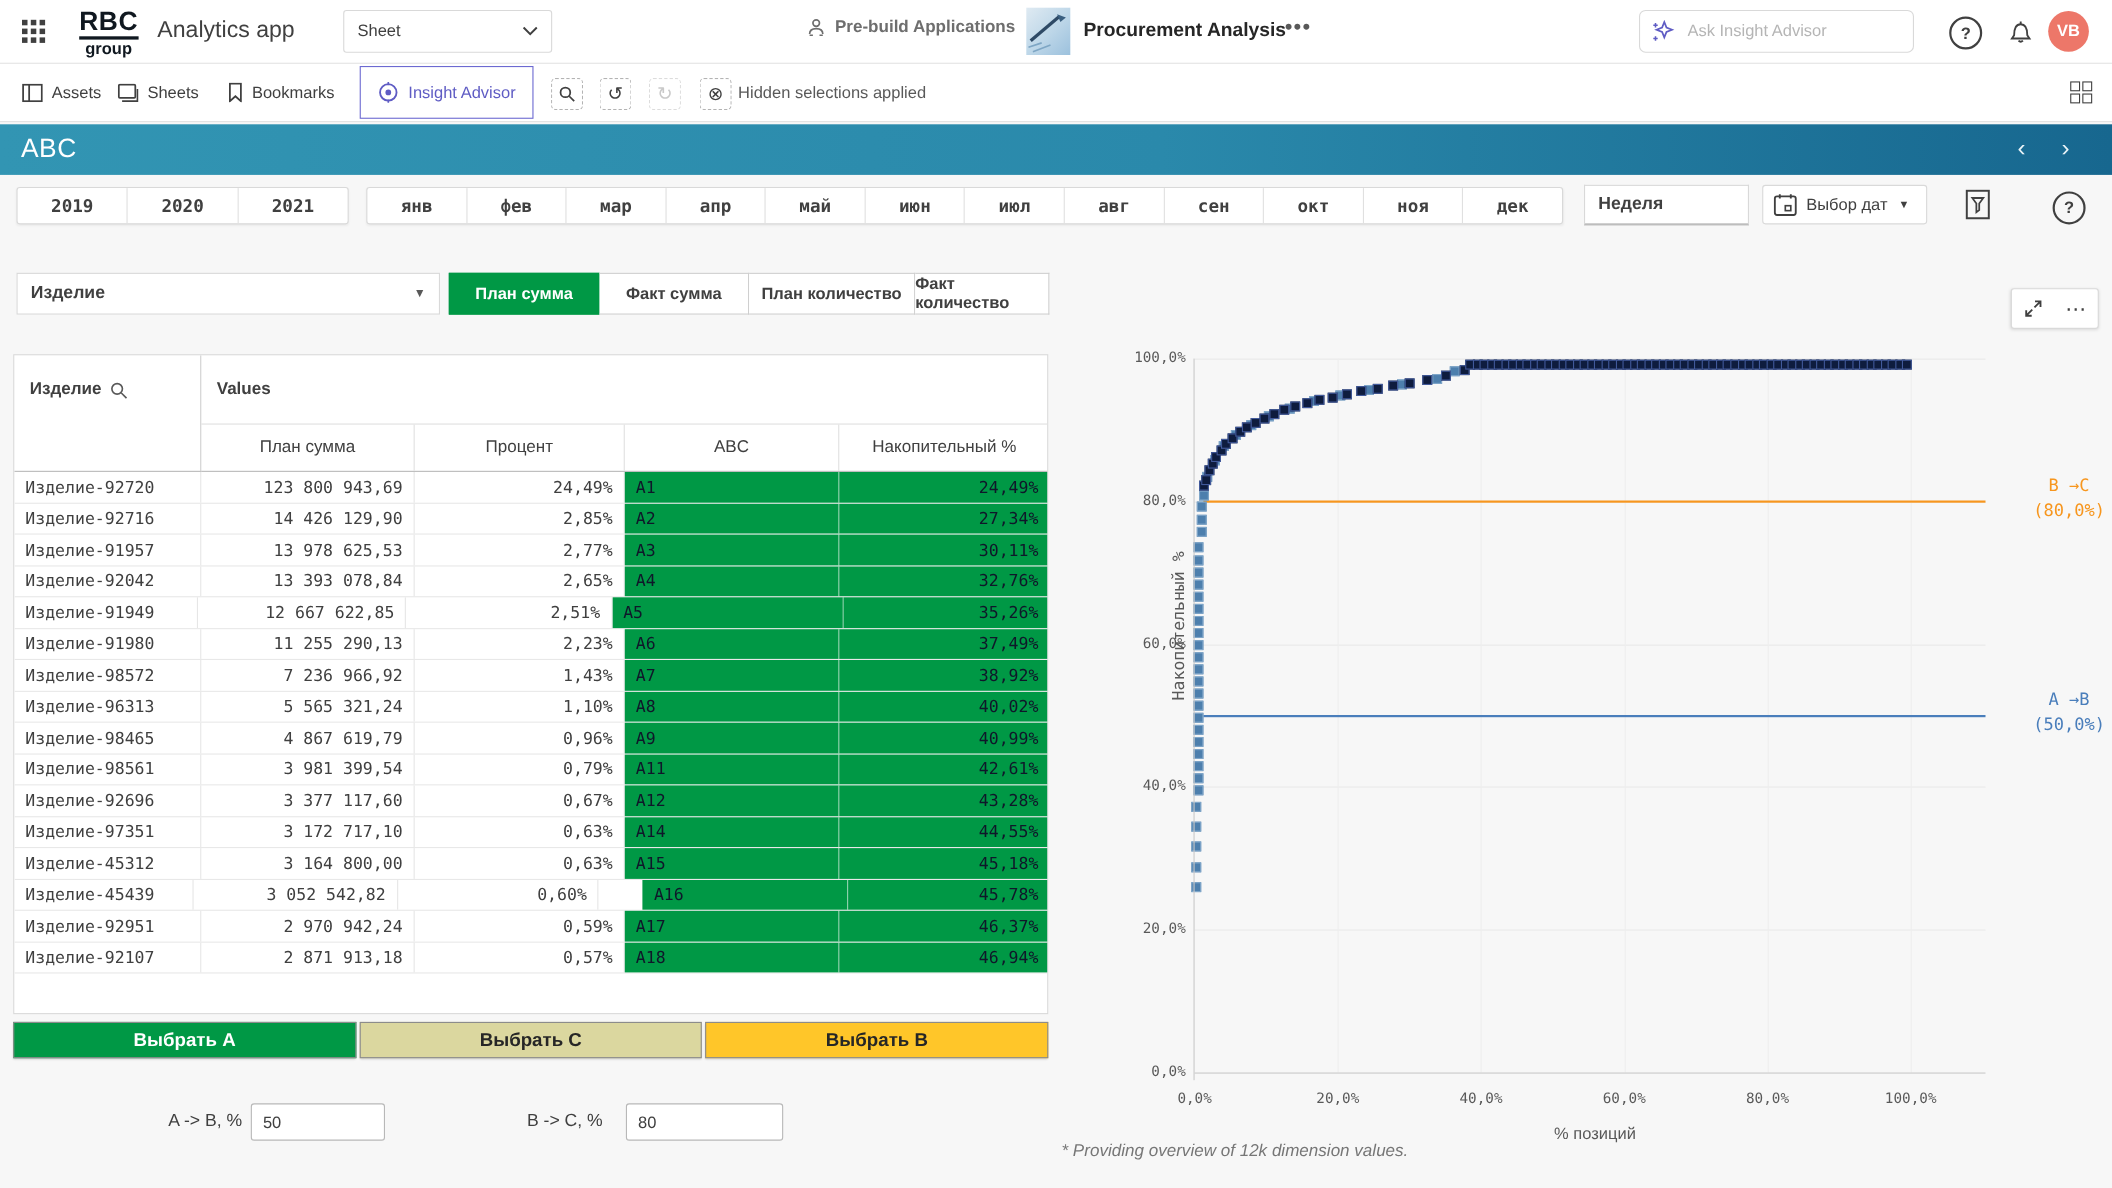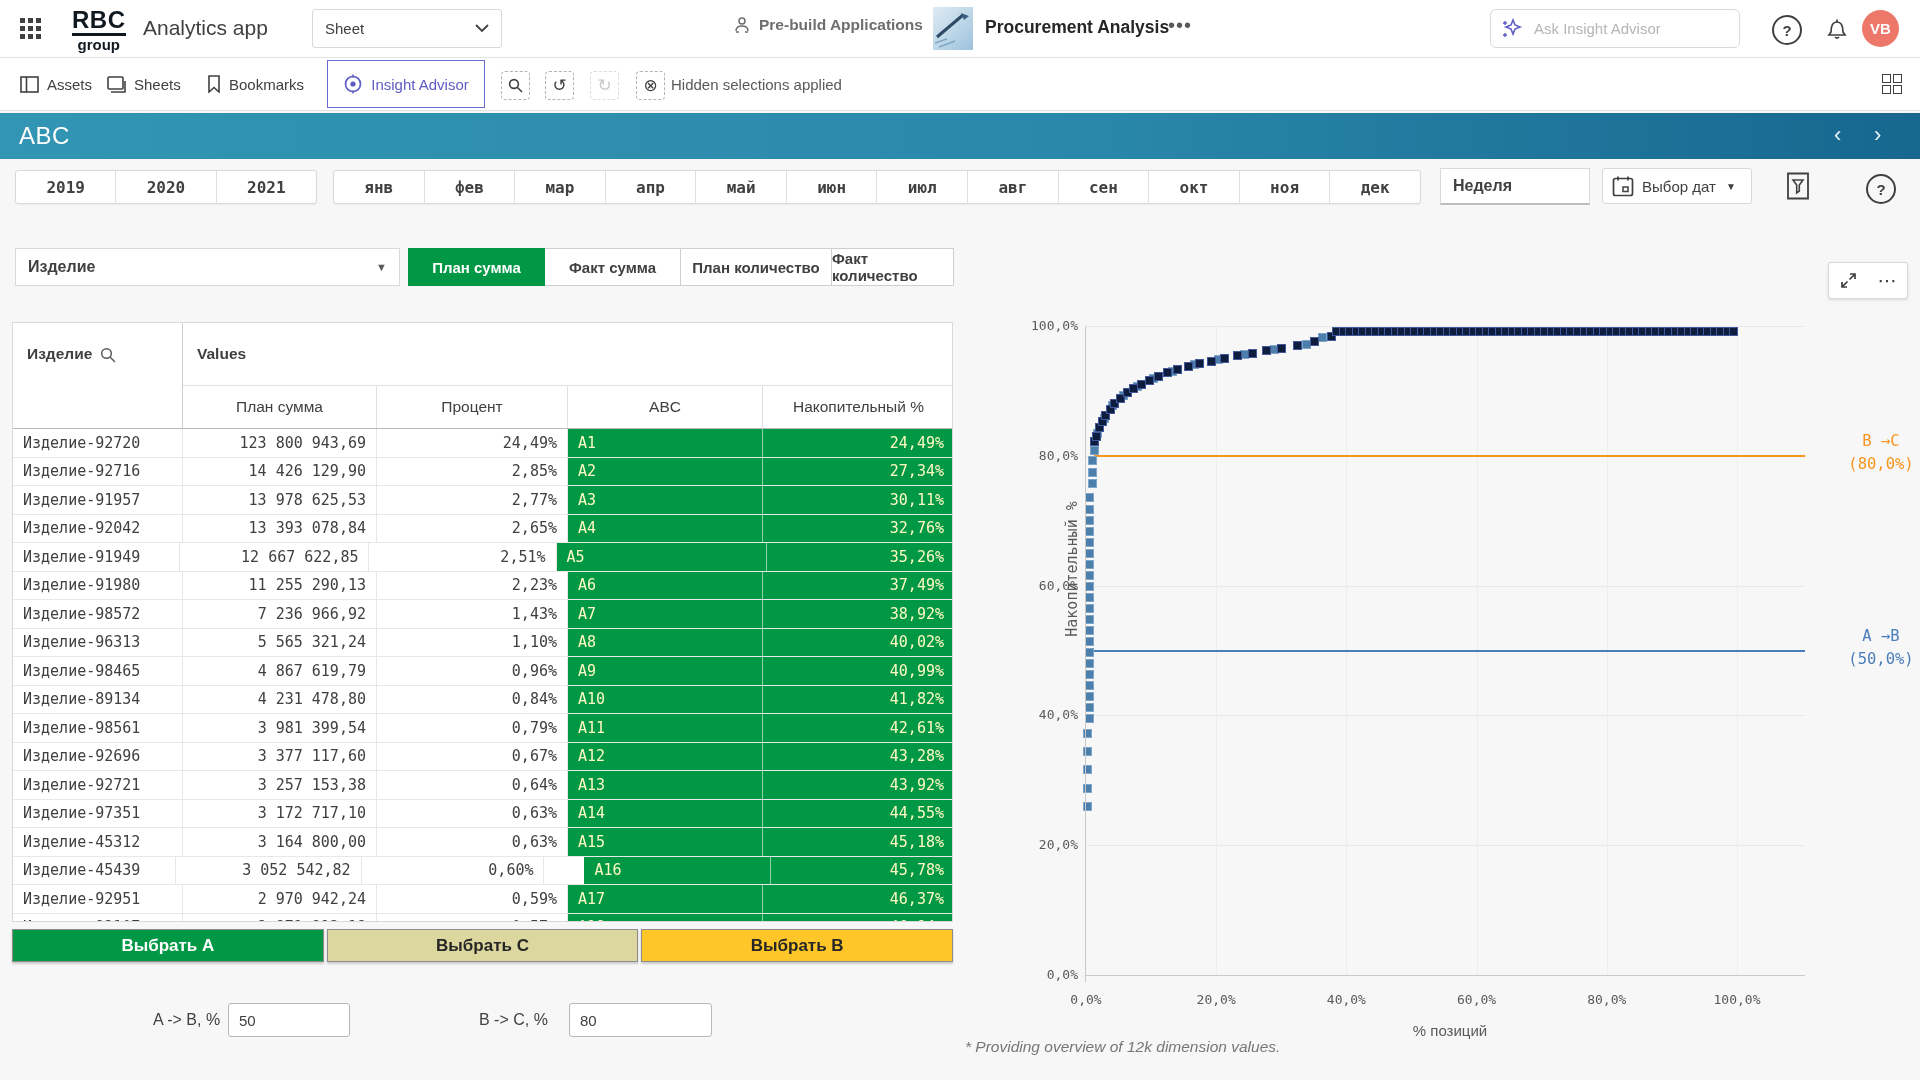--- a/index.html
+++ b/index.html
@@ -66,21 +66,21 @@
   .tbl{position:absolute;left:12px;top:322px;width:941px;height:600px;background:#fff;border:1px solid #d9d9d9;box-sizing:border-box;overflow:hidden}
   .dimhdr{position:absolute;left:0;top:0;width:170px;height:106px;border-right:1px solid #cfcfcf;border-bottom:1px solid #b9b9b9;box-sizing:border-box;display:flex;align-items:flex-start;gap:8px;padding:22px 0 0 14px;font-size:15.5px;font-weight:bold;cursor:pointer}
   .valhdr{position:absolute;left:170px;top:0;width:771px;height:63px;border-bottom:1px solid #e0e0e0;box-sizing:border-box;display:flex;align-items:center;padding-left:14px;font-size:15.5px;font-weight:bold}
   .subhdr{position:absolute;left:170px;top:63px;width:771px;height:43px;border-bottom:1px solid #b9b9b9;box-sizing:border-box;display:flex}
   .subhdr .sh{display:flex;align-items:center;justify-content:center;font-size:15.5px;color:#404040;border-right:1px solid #e0e0e0;box-sizing:border-box;cursor:pointer}
   .subhdr .sh:last-child{border-right:0}
   .tbody{position:absolute;left:0;top:106px;width:941px;height:494px;overflow:hidden}
   .trow{display:flex;height:28.5px;border-bottom:1px solid #e8e8e8;box-sizing:border-box;font-size:15px;cursor:pointer}
   .trow .c{display:flex;align-items:center;box-sizing:border-box;border-right:1px solid #e6e6e6;padding:0 10px;white-space:nowrap;overflow:hidden}
   .trow .c.num{justify-content:flex-end}
-  .trow .c.grn{background:#009845;color:#fef9c3;border-right:1px solid rgba(255,255,255,.55)}
+  .trow .c.grn{background:#009845;color:#0f172a;border-right:1px solid rgba(255,255,255,.55)}
   .trow .c:last-child{border-right:0}
 
   
   .abcrow{position:absolute;left:12px;top:929px;width:941px;height:33px;display:flex;gap:3px}
   .abtn{flex:1;display:flex;align-items:center;justify-content:center;font-size:17px;font-weight:bold;border:1px solid #8c8c8c;box-sizing:border-box;cursor:pointer;box-shadow:0 2px 2px rgba(0,0,0,.18)}
 
   
   .thlabel{position:absolute;top:1011px;font-size:16px;color:#404040}
   .thinput{position:absolute;top:1003px;height:34px;background:#fff;border:1px solid #b8b8b8;border-radius:3px;box-sizing:border-box;font-size:15px;padding:0 10px;font-family:"Liberation Sans",sans-serif;color:#404040;outline:none}
   .plot{position:absolute;left:1086px;top:326px;width:719px;height:649px;z-index:1}
@@ -337,46 +337,32 @@
         <div class="c grn num" style="width: 191px;">40,02%</div>
       </div>
       <div class="trow">
         <div class="c" style="width: 170px;">Изделие-98465</div>
         <div class="c num" style="width: 194px;">4 867 619,79</div>
         <div class="c num" style="width: 191px;">0,96%</div>
         <div class="c grn" style="width: 195px;">A9</div>
         <div class="c grn num" style="width: 191px;">40,99%</div>
       </div>
       <div class="trow">
-        <div class="c" style="width: 170px;">Изделие-89134</div>
-        <div class="c num" style="width: 194px;">4 231 478,80</div>
-        <div class="c num" style="width: 191px;">0,84%</div>
-        <div class="c grn" style="width: 195px;">A10</div>
-        <div class="c grn num" style="width: 191px;">41,82%</div>
-      </div>
-      <div class="trow">
         <div class="c" style="width: 170px;">Изделие-98561</div>
         <div class="c num" style="width: 194px;">3 981 399,54</div>
         <div class="c num" style="width: 191px;">0,79%</div>
         <div class="c grn" style="width: 195px;">A11</div>
         <div class="c grn num" style="width: 191px;">42,61%</div>
       </div>
       <div class="trow">
         <div class="c" style="width: 170px;">Изделие-92696</div>
         <div class="c num" style="width: 194px;">3 377 117,60</div>
         <div class="c num" style="width: 191px;">0,67%</div>
         <div class="c grn" style="width: 195px;">A12</div>
         <div class="c grn num" style="width: 191px;">43,28%</div>
-      </div>
-      <div class="trow">
-        <div class="c" style="width: 170px;">Изделие-92721</div>
-        <div class="c num" style="width: 194px;">3 257 153,38</div>
-        <div class="c num" style="width: 191px;">0,64%</div>
-        <div class="c grn" style="width: 195px;">A13</div>
-        <div class="c grn num" style="width: 191px;">43,92%</div>
       </div>
       <div class="trow">
         <div class="c" style="width: 170px;">Изделие-97351</div>
         <div class="c num" style="width: 194px;">3 172 717,10</div>
         <div class="c num" style="width: 191px;">0,63%</div>
         <div class="c grn" style="width: 195px;">A14</div>
         <div class="c grn num" style="width: 191px;">44,55%</div>
       </div>
       <div class="trow">
         <div class="c" style="width: 170px;">Изделие-45312</div>

